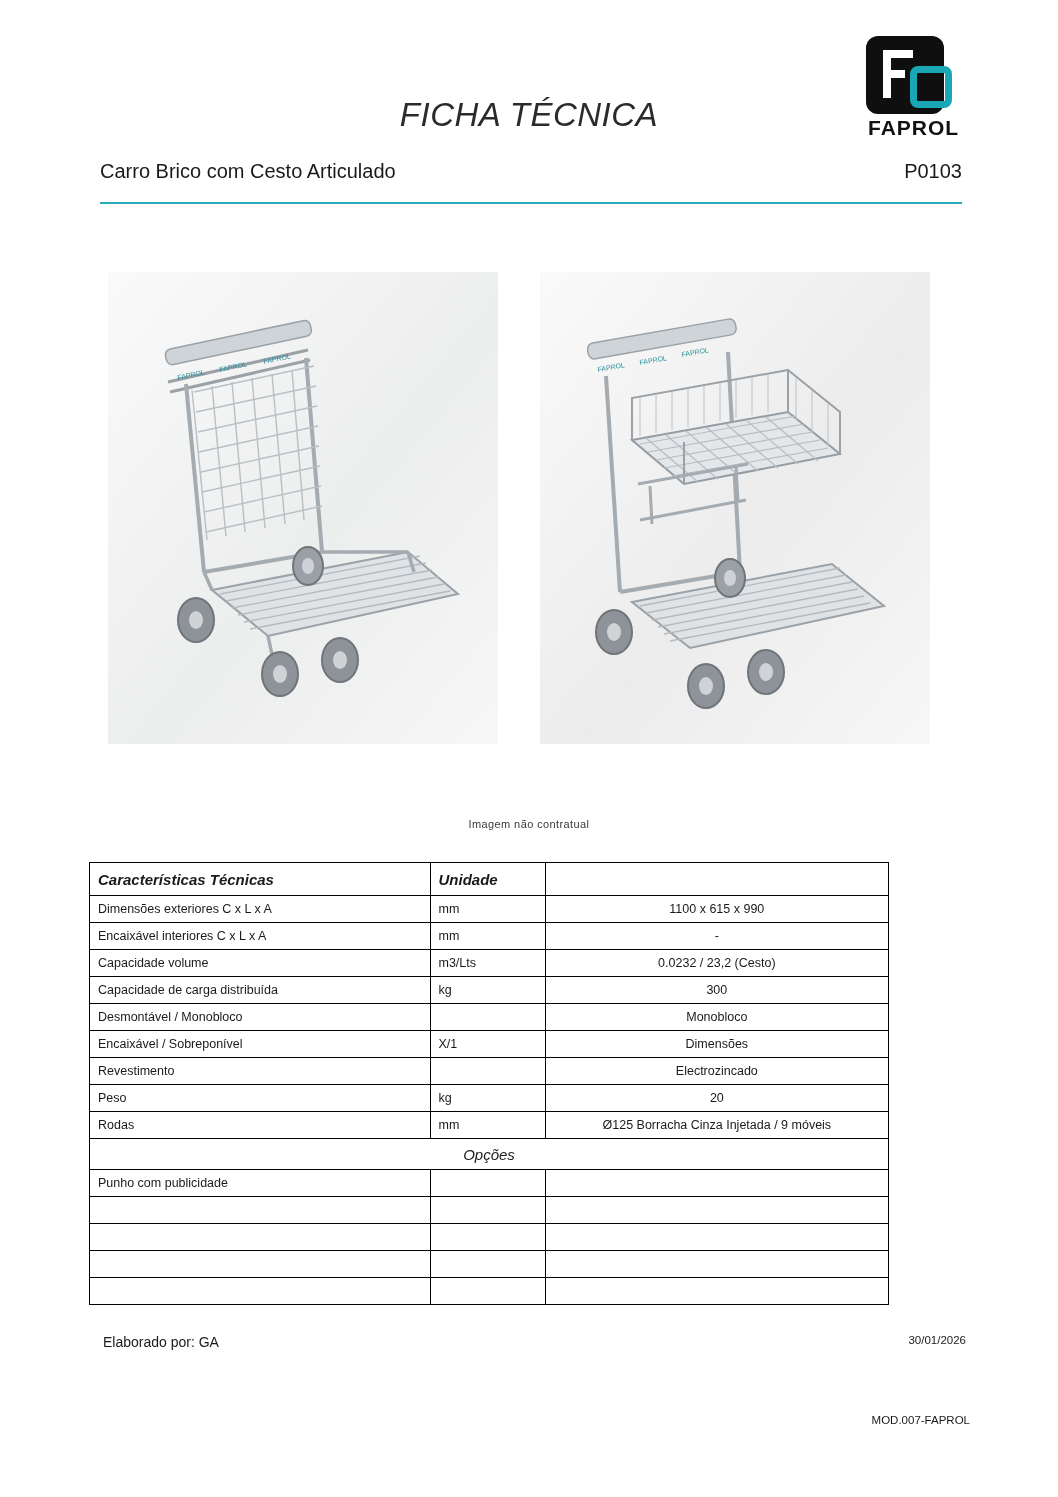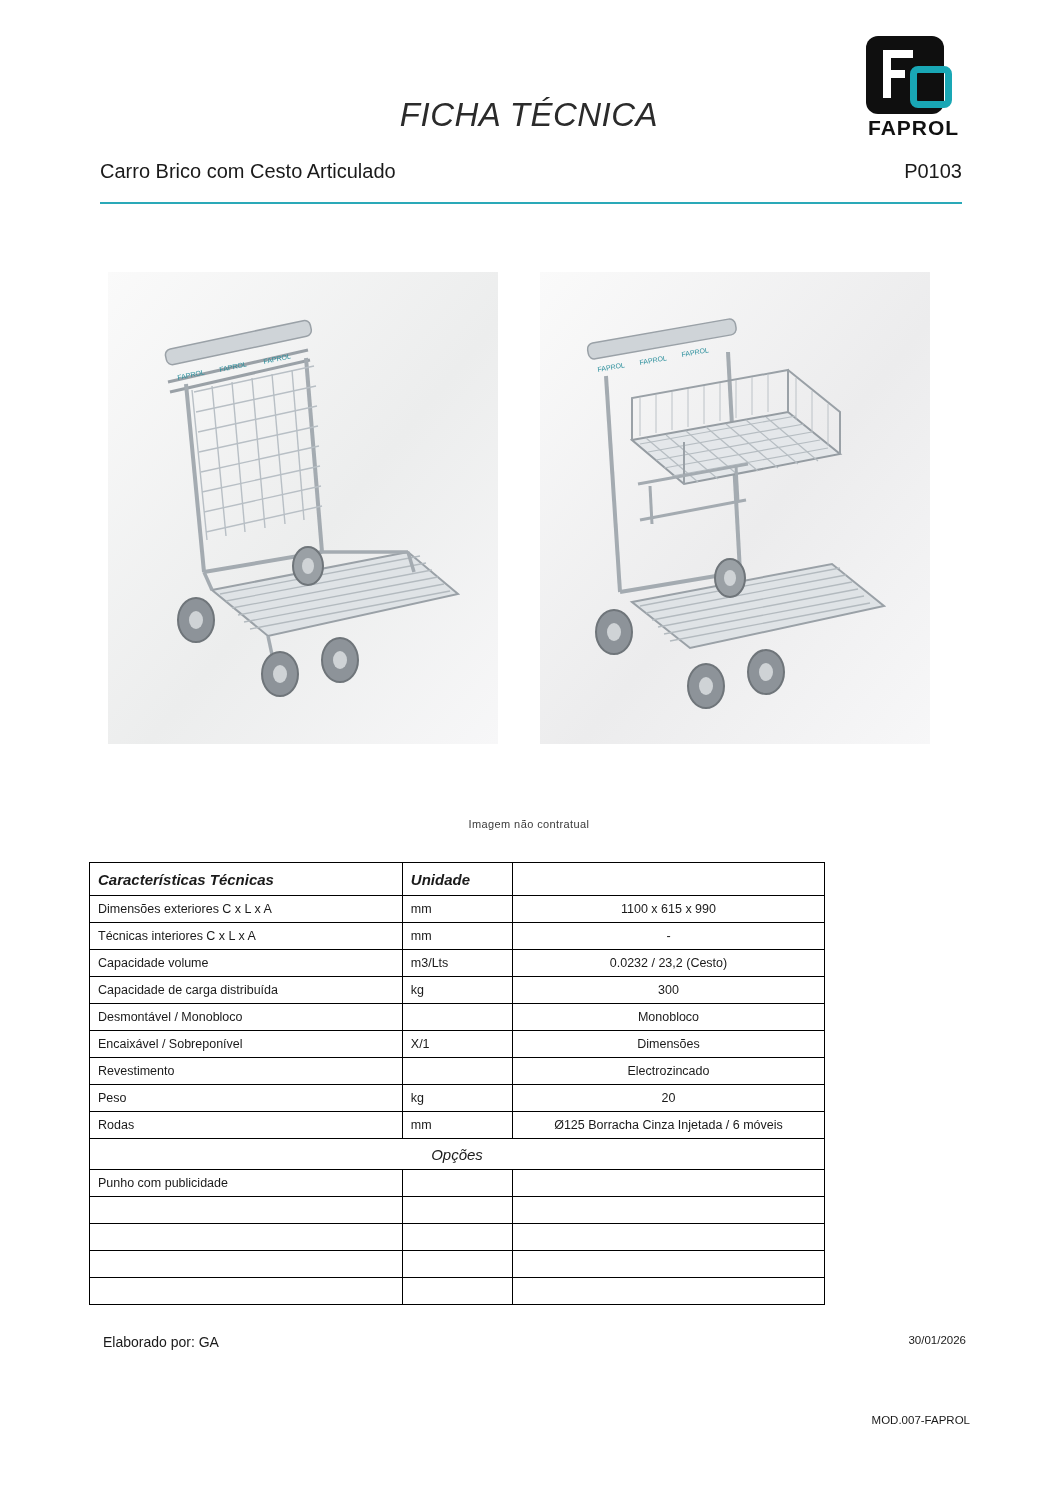--- a/index.html
+++ b/index.html
@@ -144,21 +144,21 @@
     font-size: 11px;
     color: #3a3a3a;
     letter-spacing: 0.4px;
   }
 
   
   .spec-table {
     position: absolute;
     left: 89px;
     top: 862px;
-    width: 736px;
+    width: 800px;
     border-collapse: collapse;
     font-size: 12.5px;
     color: #1a1a1a;
   }
   .spec-table td {
     border: 1px solid #000000;
     height: 26px;
     padding: 0 8px;
     vertical-align: middle;
   }
@@ -409,21 +409,21 @@
       <td class="col-b">Unidade</td>
       <td class="col-c"></td>
     </tr>
 
     <tr>
       <td class="col-a">Dimensões exteriores C x L x A</td>
       <td class="col-b">mm</td>
       <td class="col-c">1100 x 615 x 990</td>
     </tr>
     <tr>
-      <td class="col-a">Técnicas interiores C x L x A</td>
+      <td class="col-a">Encaixável interiores C x L x A</td>
       <td class="col-b">mm</td>
       <td class="col-c">-</td>
     </tr>
     <tr>
       <td class="col-a">Capacidade volume</td>
       <td class="col-b">m3/Lts</td>
       <td class="col-c">0.0232 / 23,2 (Cesto)</td>
     </tr>
     <tr>
       <td class="col-a">Capacidade de carga distribuída</td>
@@ -446,21 +446,21 @@
       <td class="col-c">Electrozincado</td>
     </tr>
     <tr>
       <td class="col-a">Peso</td>
       <td class="col-b">kg</td>
       <td class="col-c">20</td>
     </tr>
     <tr>
       <td class="col-a">Rodas</td>
       <td class="col-b">mm</td>
-      <td class="col-c">Ø125 Borracha Cinza Injetada / 6 móveis</td>
+      <td class="col-c">Ø125 Borracha Cinza Injetada / 9 móveis</td>
     </tr>
 
     <tr class="section-row">
       <td colspan="3">Opções</td>
     </tr>
 
     <tr>
       <td class="col-a">Punho com publicidade</td>
       <td class="col-b"></td>
       <td class="col-c"></td>

